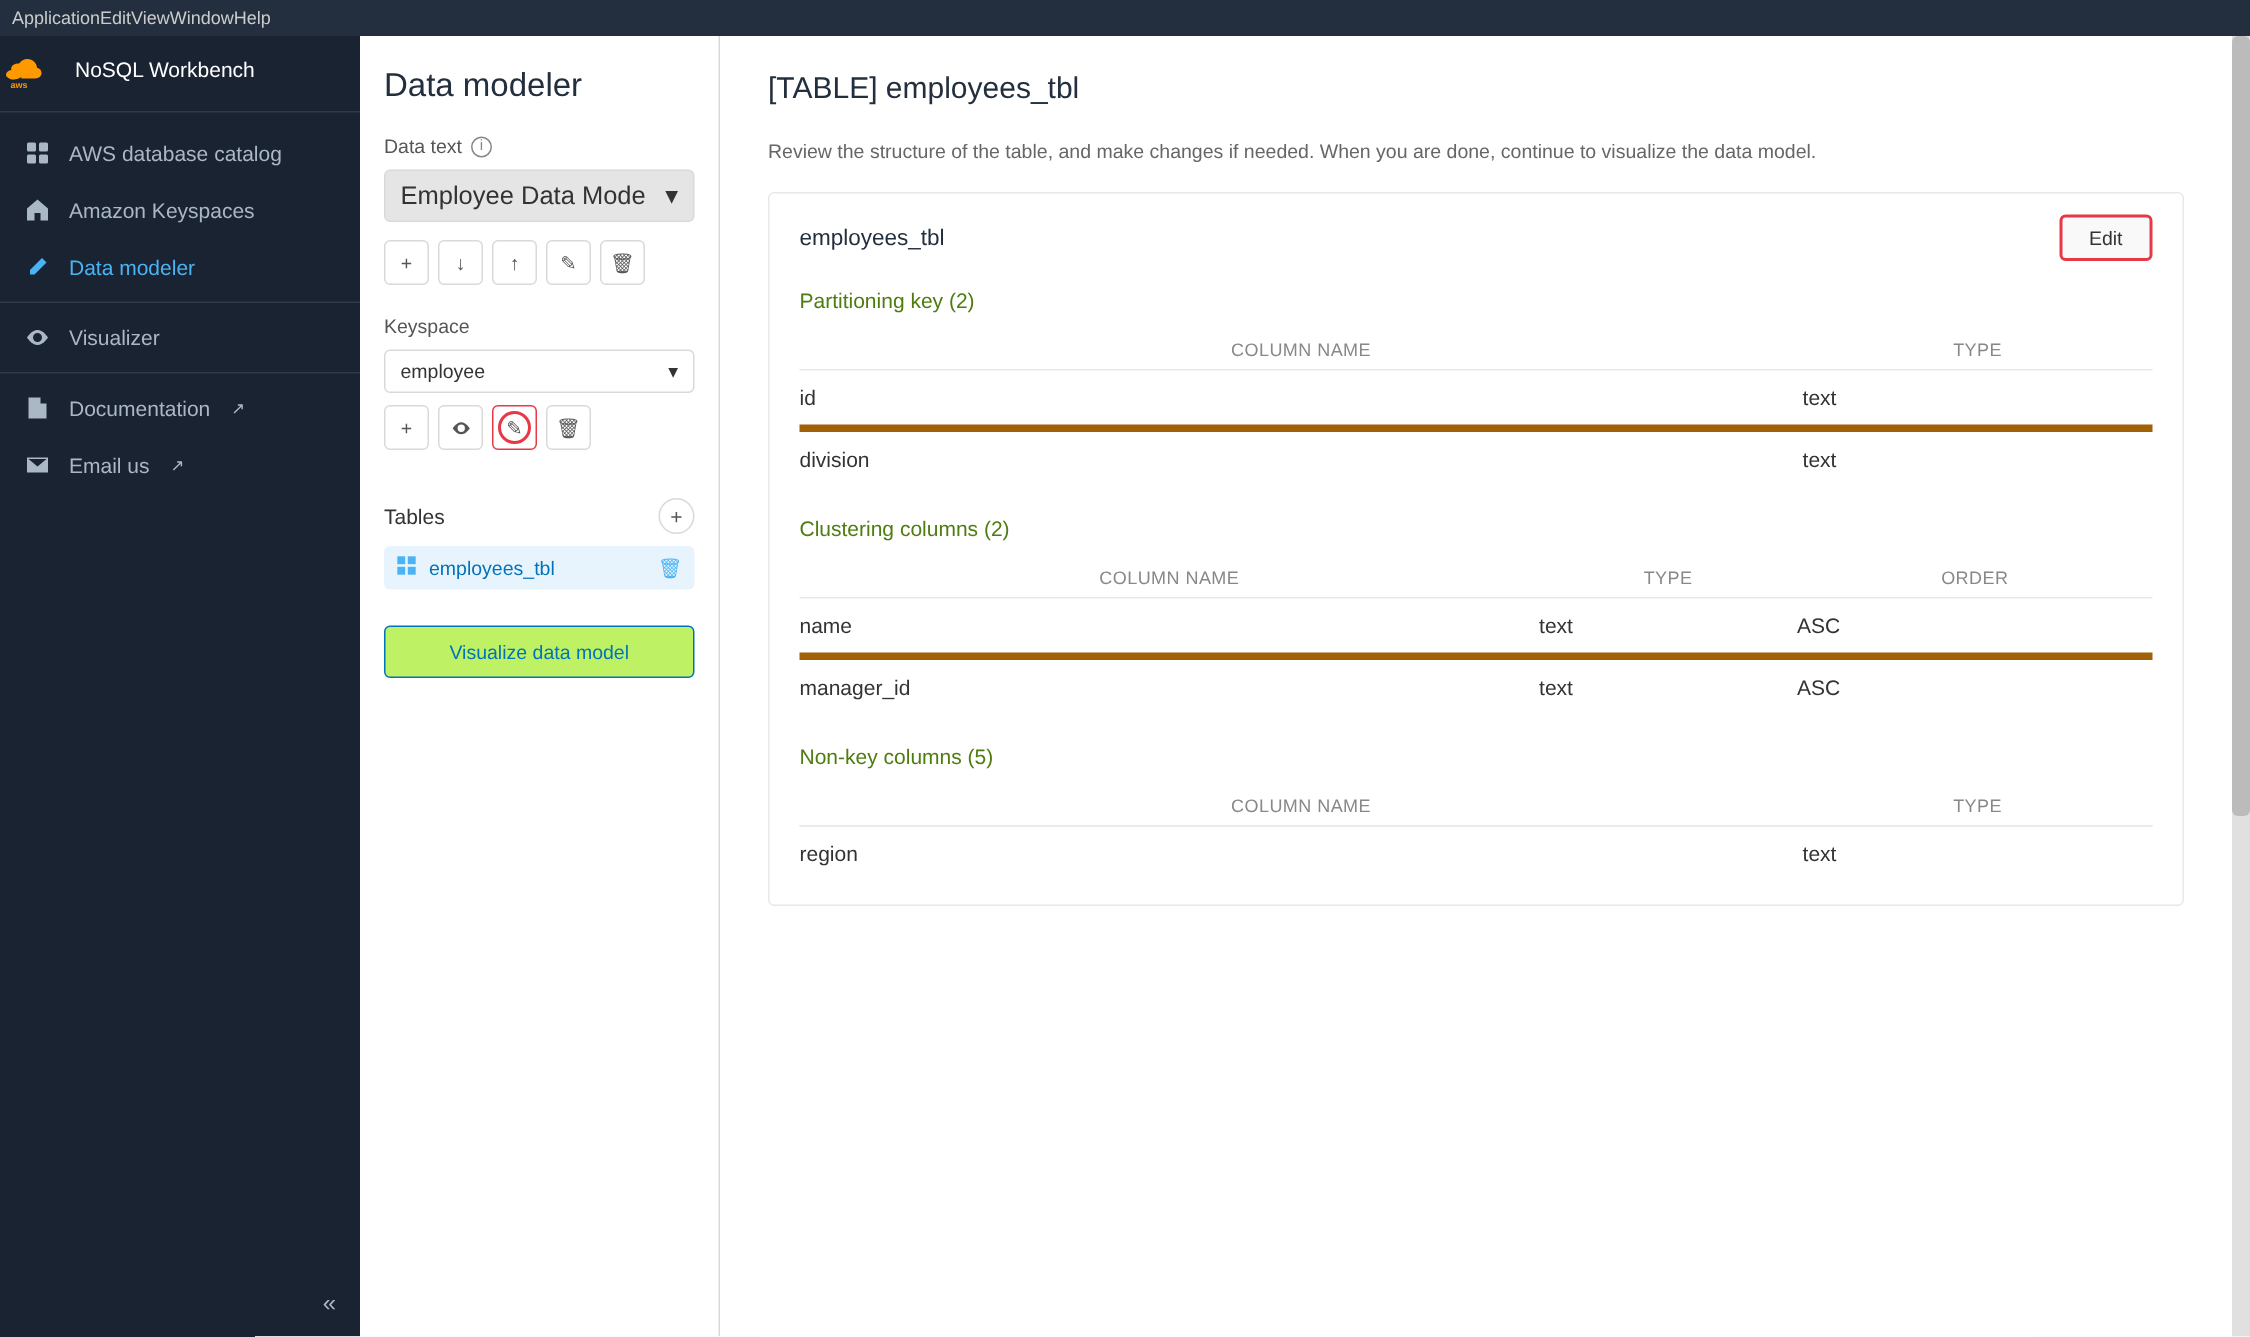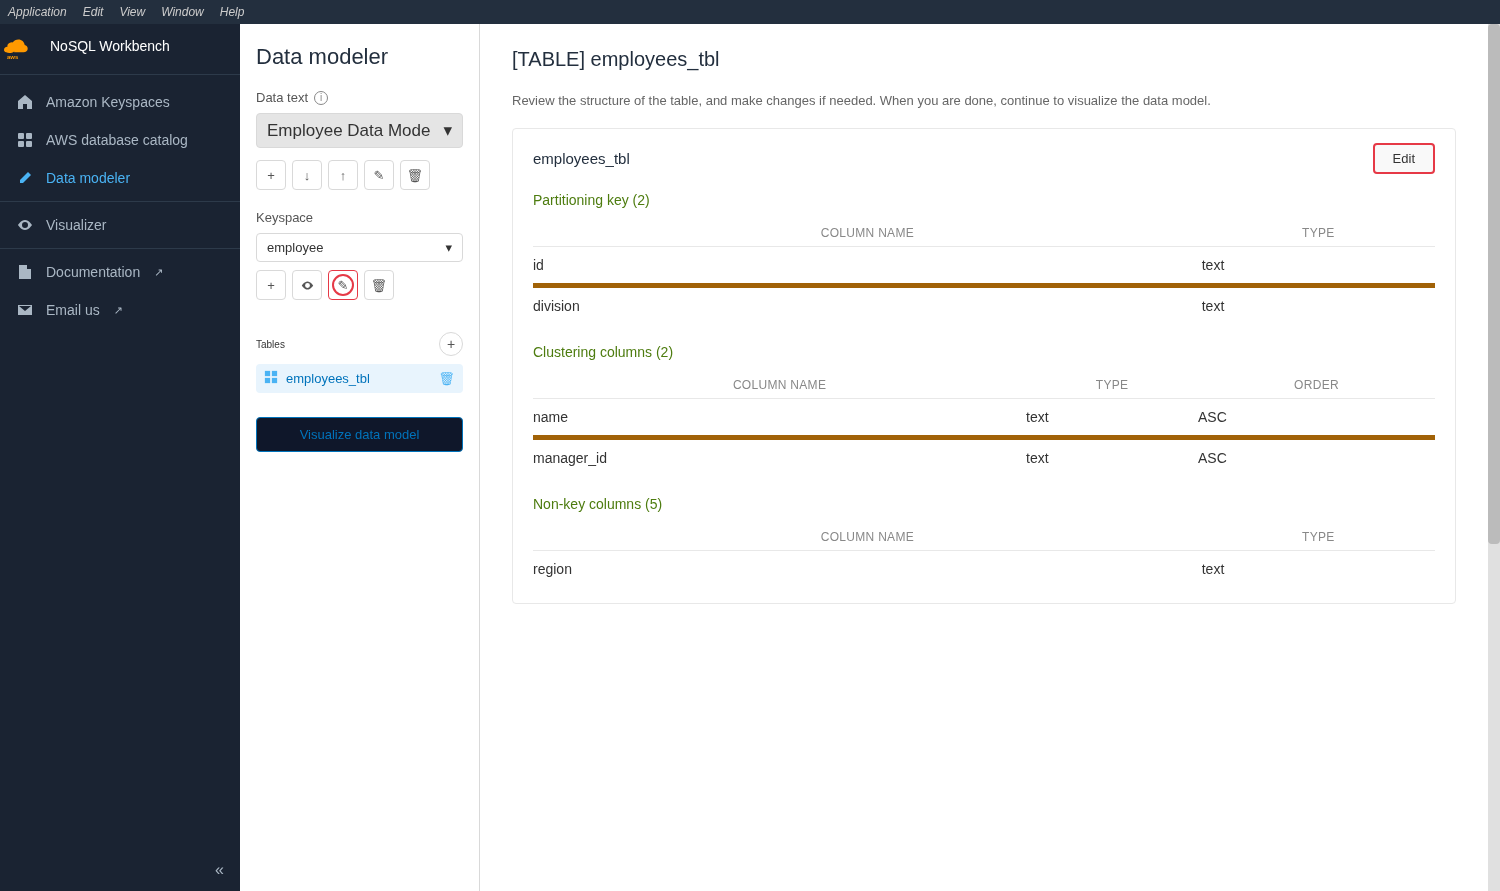--- a/index.html
+++ b/index.html
@@ -5,23 +5,21 @@
     * { box-sizing: border-box; margin: 0; padding: 0; }
     body { font-family: -apple-system, BlinkMacSystemFont, 'Segoe UI', Arial, sans-serif; font-size: 14px; background: #f0f2f5; display: flex; flex-direction: column; height: 891px; width: 1500px; overflow: hidden; }
 
     
     .menu-bar {
       background: #232f3e;
       height: 24px;
       display: flex;
       align-items: center;
       padding: 0 8px;
-      gap: 16px;
       flex-shrink: 0;
-      font-style: italic;
     }
     .menu-bar span {
       color: #ccc;
       font-size: 12px;
       cursor: pointer;
     }
 
     
     .main-layout {
       display: flex;
@@ -190,21 +188,21 @@
     .tables-section {
       margin-bottom: 12px;
     }
     .tables-header {
       display: flex;
       align-items: center;
       justify-content: space-between;
       margin-bottom: 8px;
     }
     .tables-title {
-      font-size: 10px;
+      font-size: 14px;
       color: #333;
       font-weight: 500;
     }
     .tables-add-btn {
       width: 24px;
       height: 24px;
       border: 1px solid #d9d9d9;
       border-radius: 50%;
       display: flex;
       align-items: center;
@@ -243,21 +241,21 @@
       cursor: pointer;
       font-size: 13px;
     }
 
     .visualize-btn {
       width: 100%;
       padding: 9px;
       border: 1px solid #0073bb;
       border-radius: 4px;
       color: #0073bb;
-      background: #0f172a;
+      background: #bef264;
       cursor: pointer;
       font-size: 13px;
       text-align: center;
       margin-top: 8px;
     }
 
     
     .main-content {
       flex: 1;
       background: #fff;
@@ -384,40 +382,40 @@
     <div class="sidebar-logo">
 
       <svg class="aws-logo" viewBox="0 0 60 36" fill="none" xmlns="http://www.w3.org/2000/svg">
         <path d="M17 22c-3.5 2.5-8.5 4-13.5 1.5C1 22.5 0 21 0 19.5c0-3 2.5-5 6-5.5-.5-1-.5-2 0-3C7.5 8 11 6.5 14.5 7c2-3 5.5-5 9.5-5 5.5 0 10 4 10.5 9.5 3 .5 5 3 5 6 0 3.5-3 6-7 6H17z" fill="#FF9900"></path>
         <text x="5" y="34" fill="#FF9900" font-size="10" font-family="Arial" font-weight="bold">aws</text>
       </svg>
       <span class="sidebar-app-title">NoSQL Workbench</span>
     </div>
 
     <nav class="sidebar-nav">
-
-      <div class="nav-item">
-        <span class="nav-icon">
-          <svg width="16" height="16" viewBox="0 0 16 16" fill="currentColor">
-            <path d="M8 1L1 7v8h5v-5h4v5h5V7L8 1z"></path>
-          </svg>
-        </span>
-        <span>Amazon Keyspaces</span>
-      </div>
 
       <div class="nav-item">
         <span class="nav-icon">
           <svg width="16" height="16" viewBox="0 0 16 16" fill="currentColor">
             <rect x="1" y="1" width="6" height="6" rx="1"></rect>
               <rect x="9" y="1" width="6" height="6" rx="1"></rect>
             <rect x="1" y="9" width="6" height="6" rx="1"></rect>
               <rect x="9" y="9" width="6" height="6" rx="1"></rect>
           </svg>
         </span>
         <span>AWS database catalog</span>
+      </div>
+
+      <div class="nav-item">
+        <span class="nav-icon">
+          <svg width="16" height="16" viewBox="0 0 16 16" fill="currentColor">
+            <path d="M8 1L1 7v8h5v-5h4v5h5V7L8 1z"></path>
+          </svg>
+        </span>
+        <span>Amazon Keyspaces</span>
       </div>
 
       <div class="nav-item active">
         <span class="nav-icon">
           <svg width="16" height="16" viewBox="0 0 16 16" fill="currentColor">
             <path d="M11 2l3 3-8 8H3v-3l8-8z"></path>
           </svg>
         </span>
         <span>Data modeler</span>
       </div>

